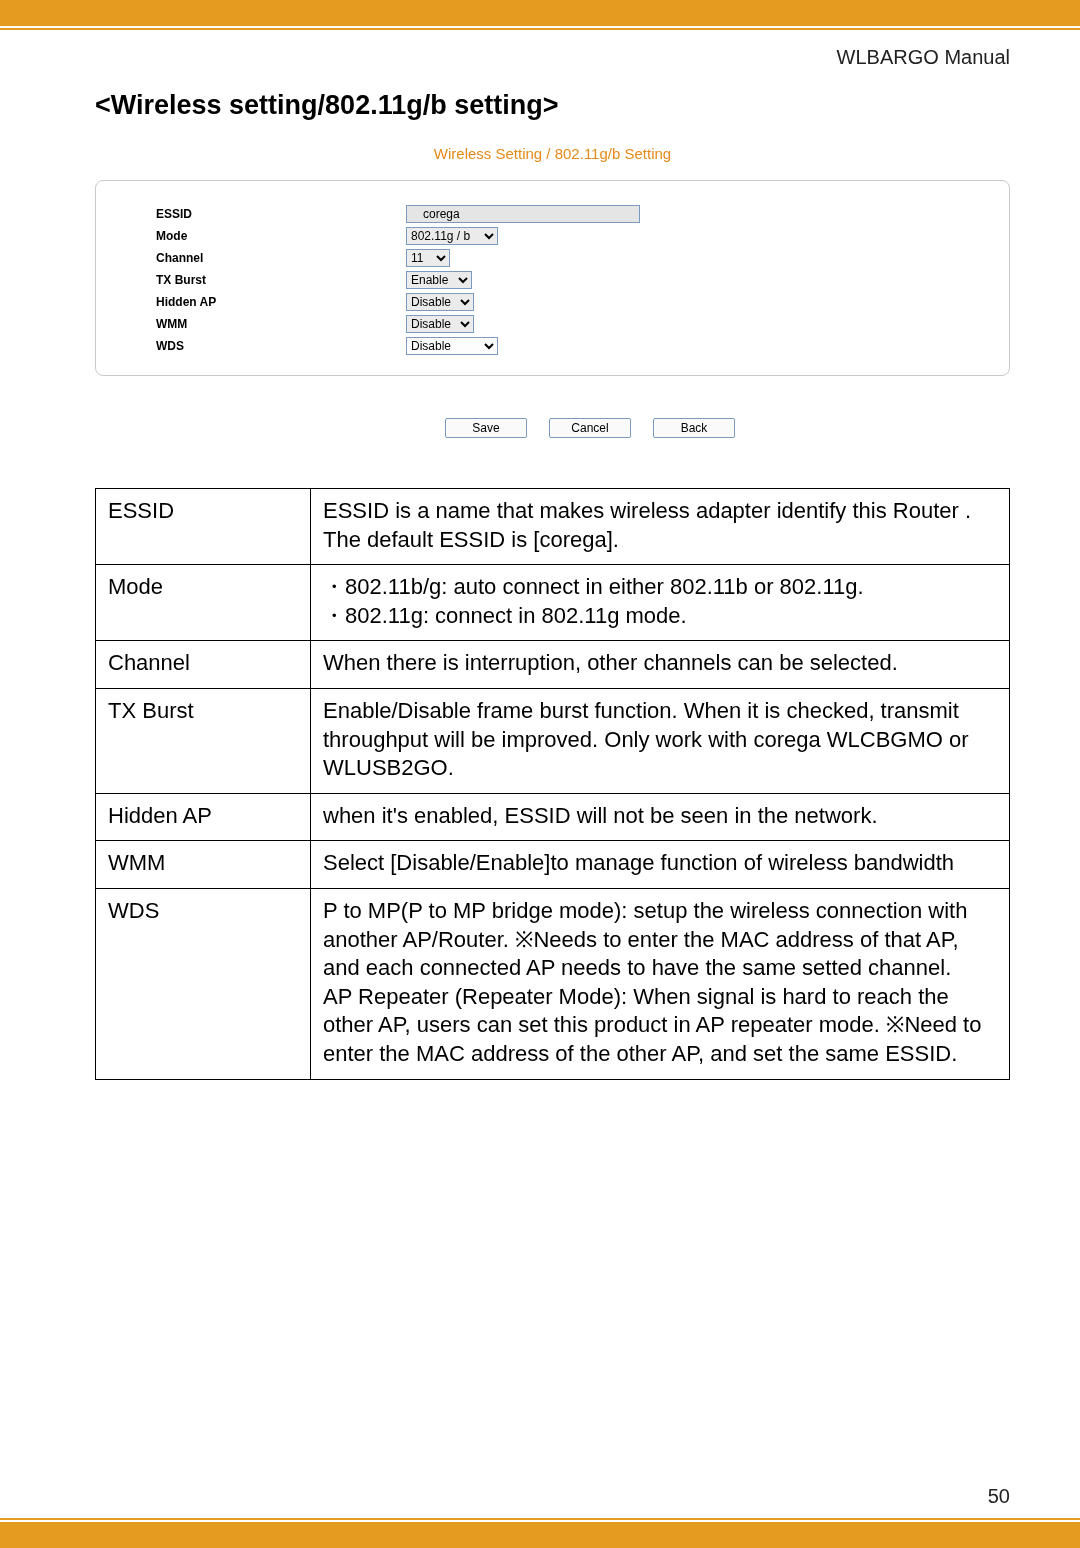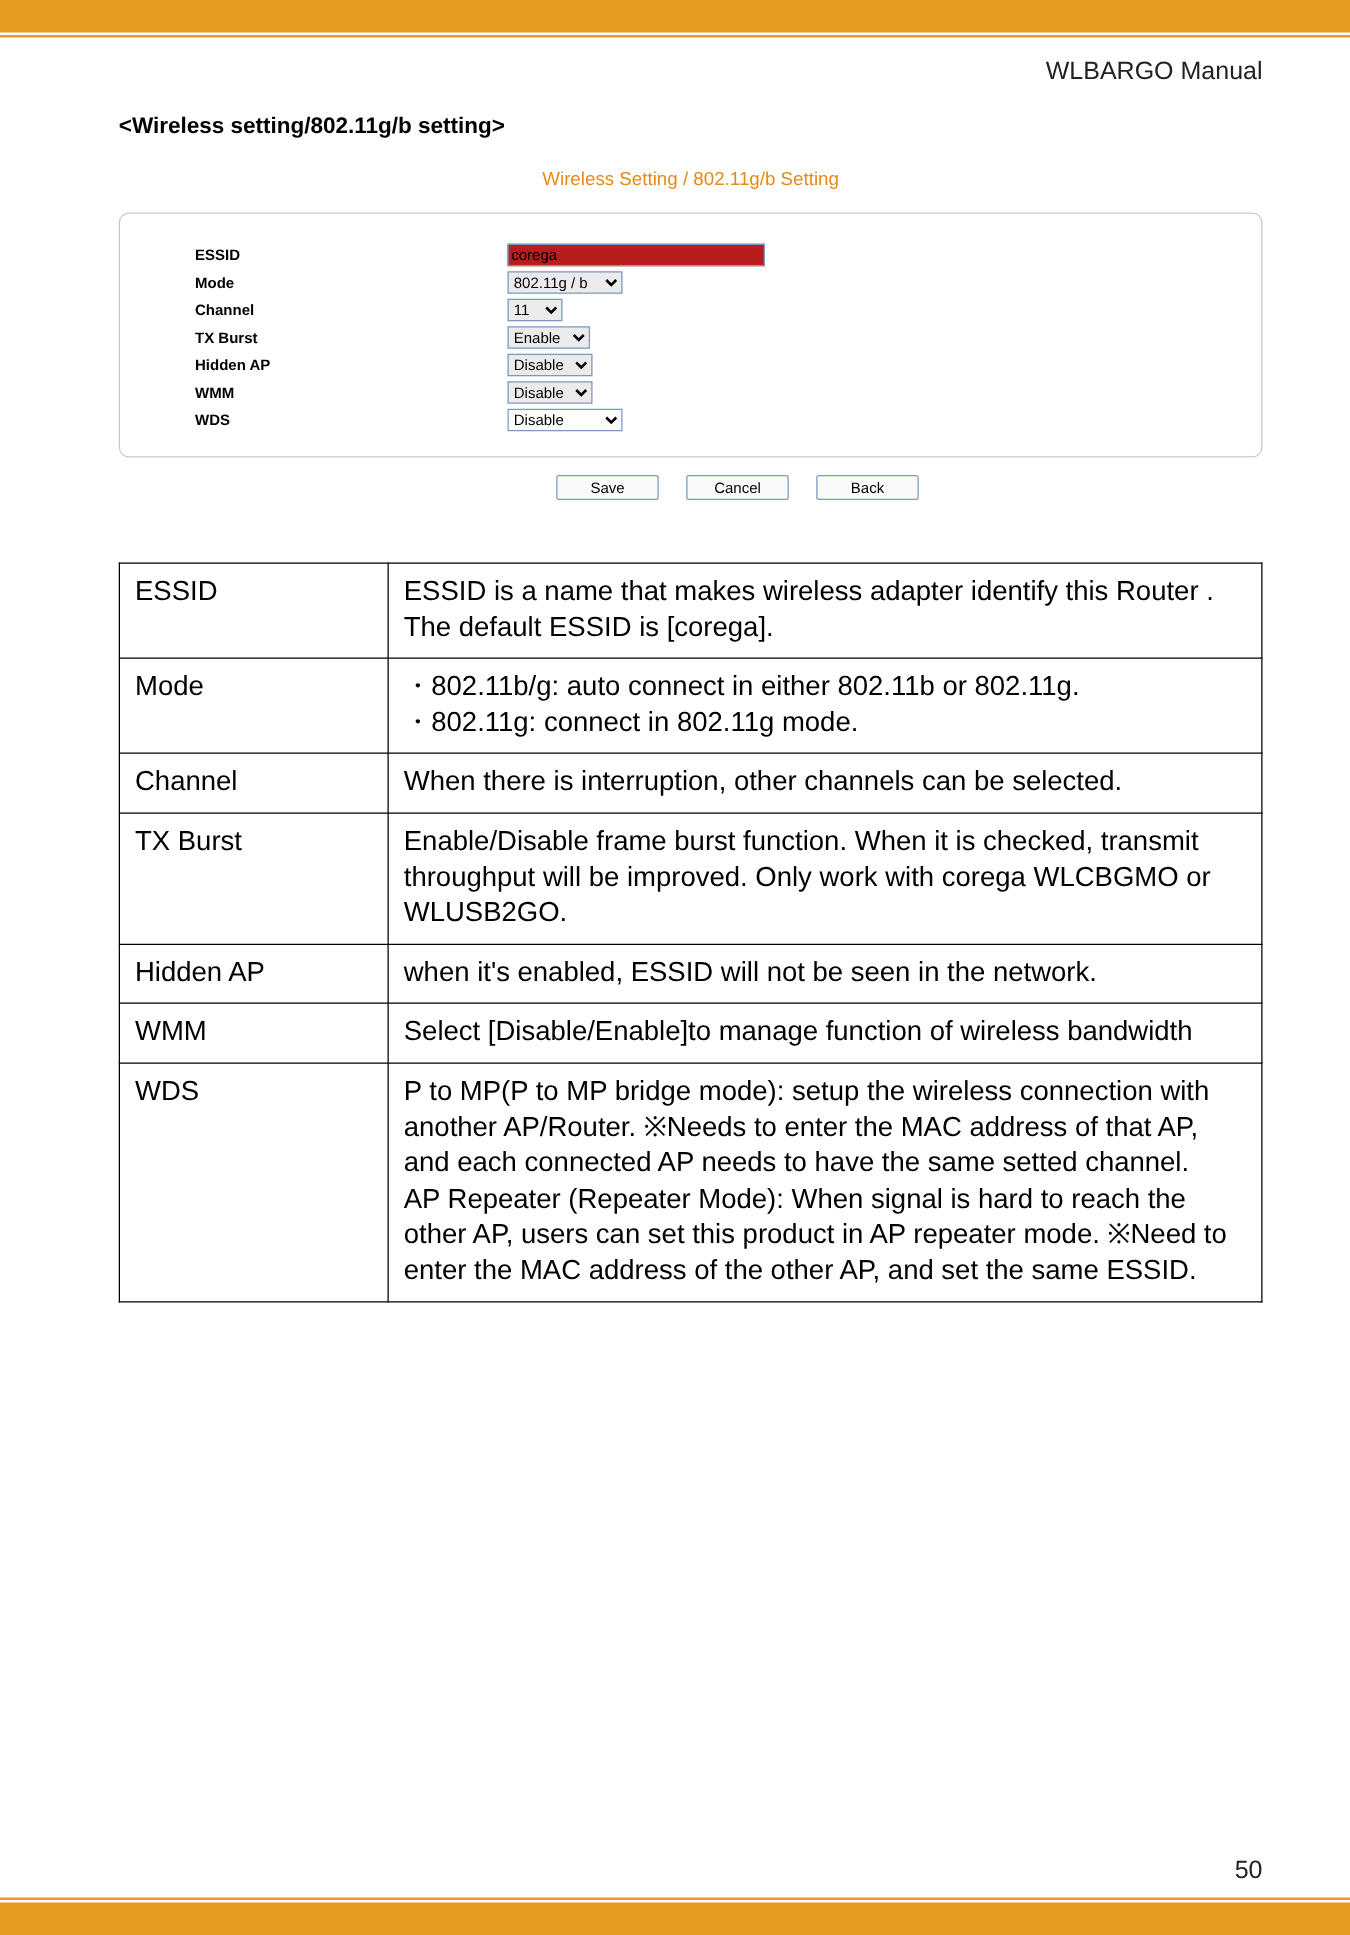--- a/index.html
+++ b/index.html
@@ -47,21 +47,21 @@
     font-size: 20px;
     color: #222;
   }
   .content {
     position: absolute;
     top: 90px;
     left: 95px;
     right: 70px;
   }
   .section-title {
-    font-size: 18px;
+    font-size: 27px;
     font-weight: 700;
     color: #000;
     margin: 0 0 24px 0;
   }
   .screenshot-box {
     margin: 0 0 50px 0;
   }
   .ss-header {
     text-align: center;
     color: #e58a19;
@@ -91,23 +91,23 @@
   }
   .ss-label.dim {
     color: #9a9a9a;
     font-weight: 400;
   }
   .ss-input {
     font-family: Arial, sans-serif;
     font-size: 12px;
     border: 1px solid #7a9ac0;
     height: 16px;
-    padding: 0 2px;
+    padding: 0 16px;
     box-sizing: content-box;
-    background: #b91c1c;
+    background: #e5e5e5;
   }
   .ss-select {
     font-family: Arial, sans-serif;
     font-size: 12px;
     border: 1px solid #7a9ac0;
     height: 18px;
     background: #ebebeb;
   }
   .ss-select.light {
     background: #fdfdfd;
@@ -129,20 +129,21 @@
     font-size: 12px;
     border: 1px solid #7a9ac0;
     background: #fafafa;
     width: 80px;
     height: 18px;
     border-radius: 2px;
     display: flex;
     align-items: center;
     justify-content: center;
     cursor: pointer;
+    margin-top: 28px;
   }
 
   table.desc {
     border-collapse: collapse;
     width: 100%;
     font-size: 22px;
     line-height: 1.3;
   }
   table.desc td {
     border: 1px solid #000;

